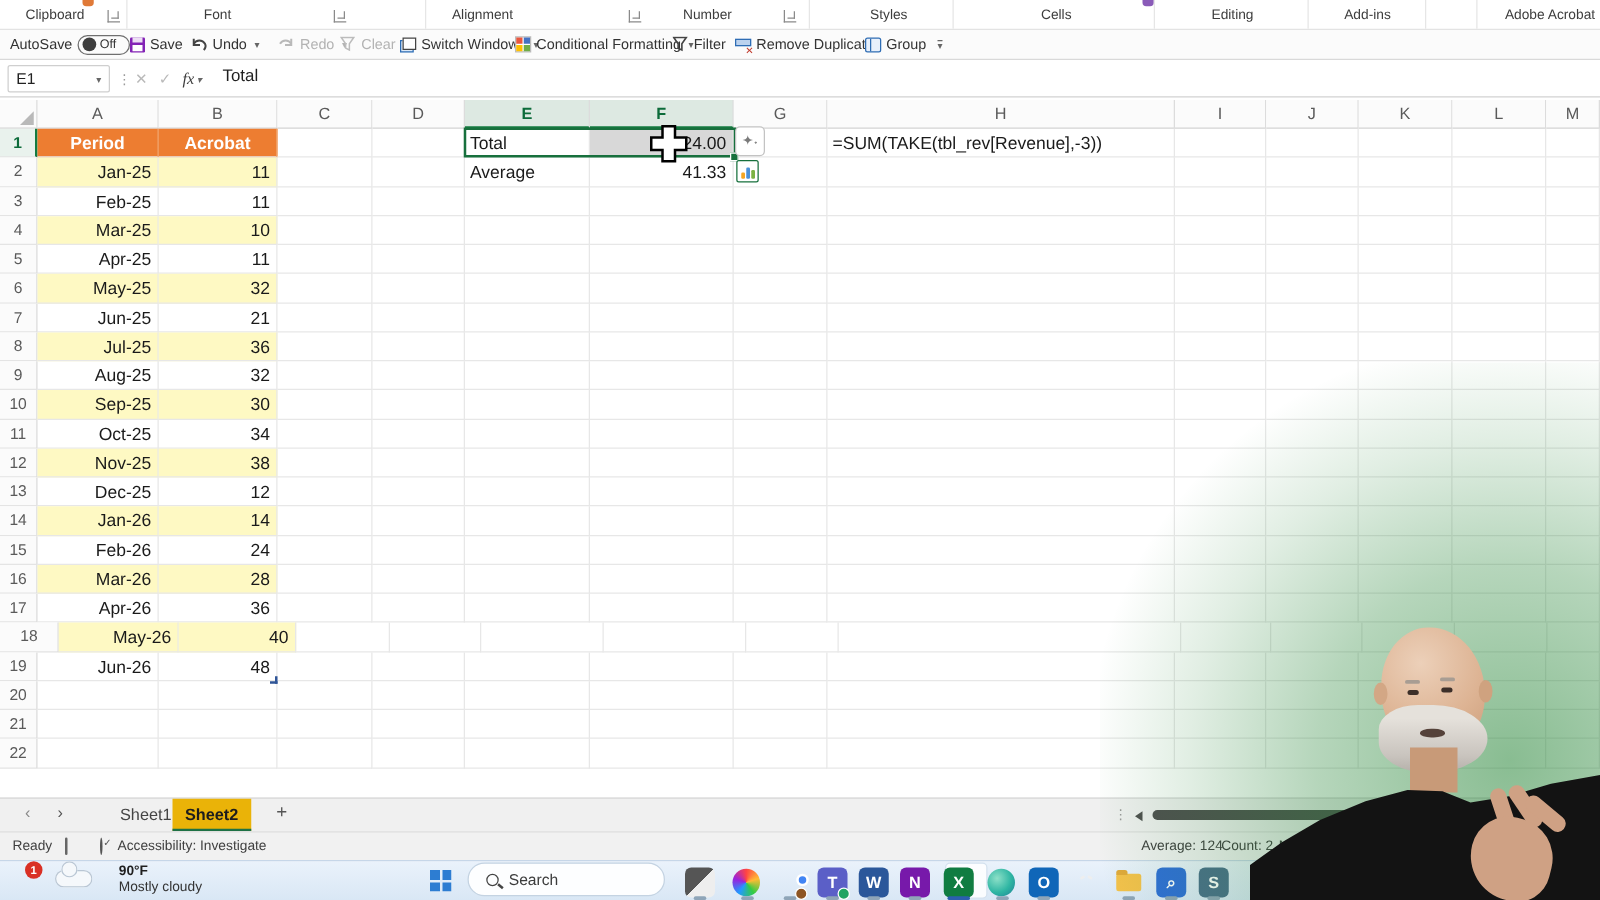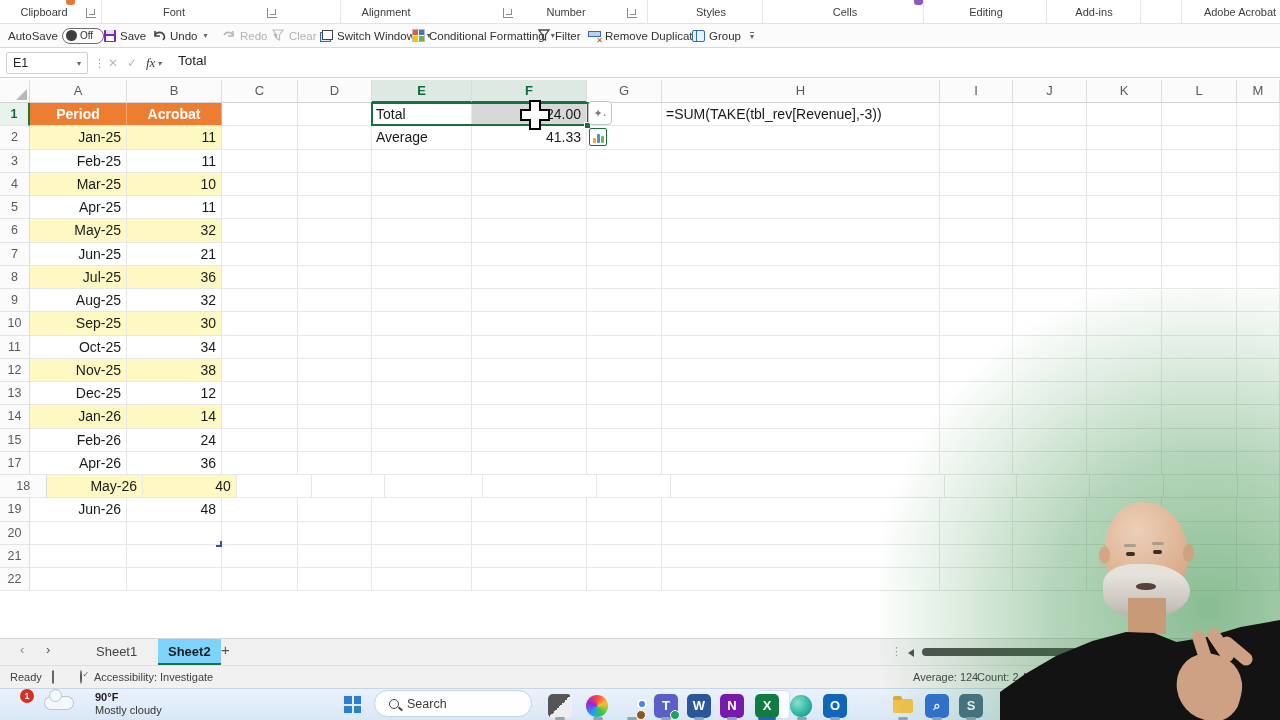--- a/index.html
+++ b/index.html
@@ -78,21 +78,21 @@
   #cursor { left:517px; top:97px; pointer-events:none; }
 
   
   #glow { left:880px; top:290px; width:400px; height:430px; pointer-events:none;
     background:radial-gradient(circle at 82% 74%, rgba(40,134,56,.55) 0%, rgba(40,134,56,.34) 34%, rgba(40,134,56,.14) 56%, rgba(40,134,56,0) 74%); }
 
   
   #tabstrip { left:0; top:638px; width:1280px; height:27px; background:#f0f0f0; border-top:1px solid #d6d6d6; font-size:13px; color:#444; }
   .navarrow { position:absolute; top:3px; font-size:13px; color:#8a8a8a; }
   .sheettab { position:absolute; top:0; height:26px; line-height:25px; padding:0 10px; }
-  .sheettab.active { background:#7dd3fc; color:#1d1d1d; font-weight:bold; border-bottom:2.5px solid #1e7145;margin-left:20px; }
+  .sheettab.active { background:#eab308; color:#1d1d1d; font-weight:bold; border-bottom:2.5px solid #1e7145; }
   #addsheet { position:absolute; top:2px; font-size:15px; color:#555; }
   #hthumb { position:absolute; left:922px; top:648px; width:156px; height:8px; border-radius:4px; background:#4f4f4f; }
   #harrow { position:absolute; left:908px; top:649px; width:0; height:0; border-top:4px solid transparent; border-bottom:4px solid transparent; border-right:6px solid #4f4f4f; }
 
   
   #statusbar { left:0; top:665px; width:1280px; height:23px; background:#f1f1f1; border-top:1px solid #dedede; font-size:11px; color:#3f3f3f; }
   .sb-item { position:absolute; top:5px; white-space:nowrap; }
   .sb-icon { width:12px; height:11px; border:1px solid #666; border-radius:1px; position:relative; }
   .sb-icon:before { content:""; position:absolute; left:1px; top:1px; right:1px; height:2px; background:#666; }
   .acc-icon { width:11px; height:11px; border:1px solid #555; border-radius:50%; position:relative; }
@@ -498,20 +498,36 @@
         <div class="gcell" style="width: 73px;"></div>
         <div class="gcell" style="width: 74px;"></div>
         <div class="gcell" style="width: 75px;"></div>
         <div class="gcell" style="width: 75px;"></div>
         <div class="gcell" style="width: 43px;"></div>
       </div>
       <div class="grow">
         <div class="rhead" style="width: 30px;">15</div>
         <div class="gcell num" style="width: 97px;">Feb-26</div>
         <div class="gcell num" style="width: 95px;">24</div>
+        <div class="gcell" style="width: 76px;"></div>
+        <div class="gcell" style="width: 74px;"></div>
+        <div class="gcell" style="width: 100px;"></div>
+        <div class="gcell" style="width: 115px;"></div>
+        <div class="gcell" style="width: 75px;"></div>
+        <div class="gcell" style="width: 278px;"></div>
+        <div class="gcell" style="width: 73px;"></div>
+        <div class="gcell" style="width: 74px;"></div>
+        <div class="gcell" style="width: 75px;"></div>
+        <div class="gcell" style="width: 75px;"></div>
+        <div class="gcell" style="width: 43px;"></div>
+      </div>
+      <div class="grow">
+        <div class="rhead" style="width: 30px;">16</div>
+        <div class="gcell num band" style="width: 97px;">Mar-26</div>
+        <div class="gcell num band" style="width: 95px;">28</div>
         <div class="gcell" style="width: 76px;"></div>
         <div class="gcell" style="width: 74px;"></div>
         <div class="gcell" style="width: 100px;"></div>
         <div class="gcell" style="width: 115px;"></div>
         <div class="gcell" style="width: 75px;"></div>
         <div class="gcell" style="width: 278px;"></div>
         <div class="gcell" style="width: 73px;"></div>
         <div class="gcell" style="width: 74px;"></div>
         <div class="gcell" style="width: 75px;"></div>
         <div class="gcell" style="width: 75px;"></div>

